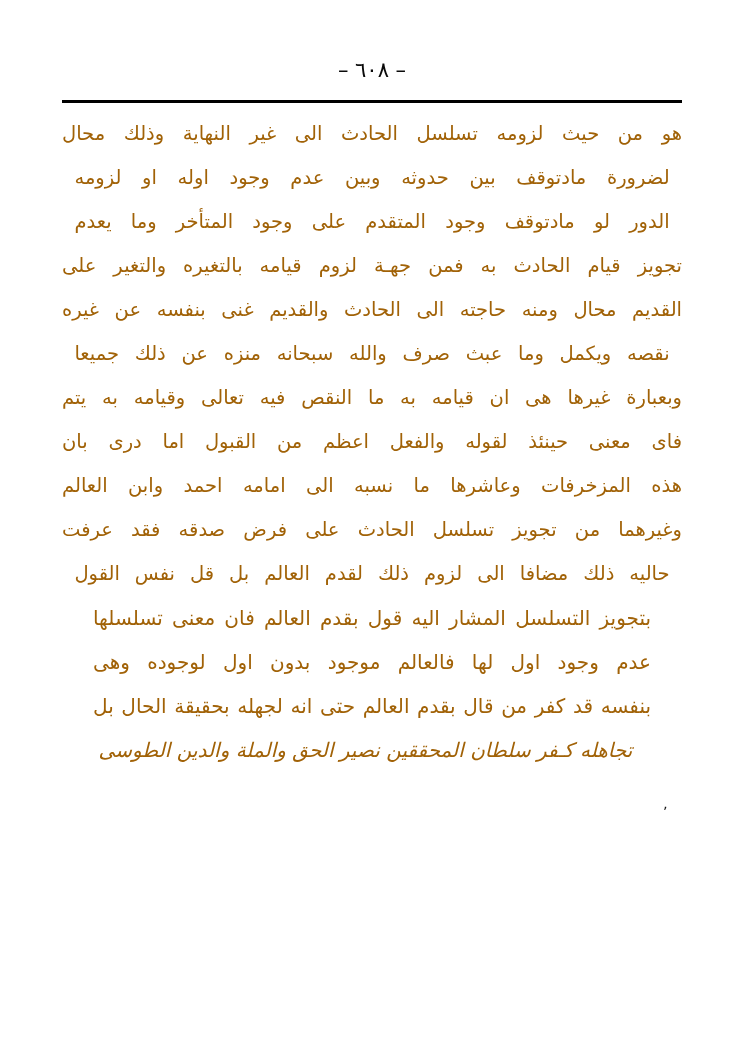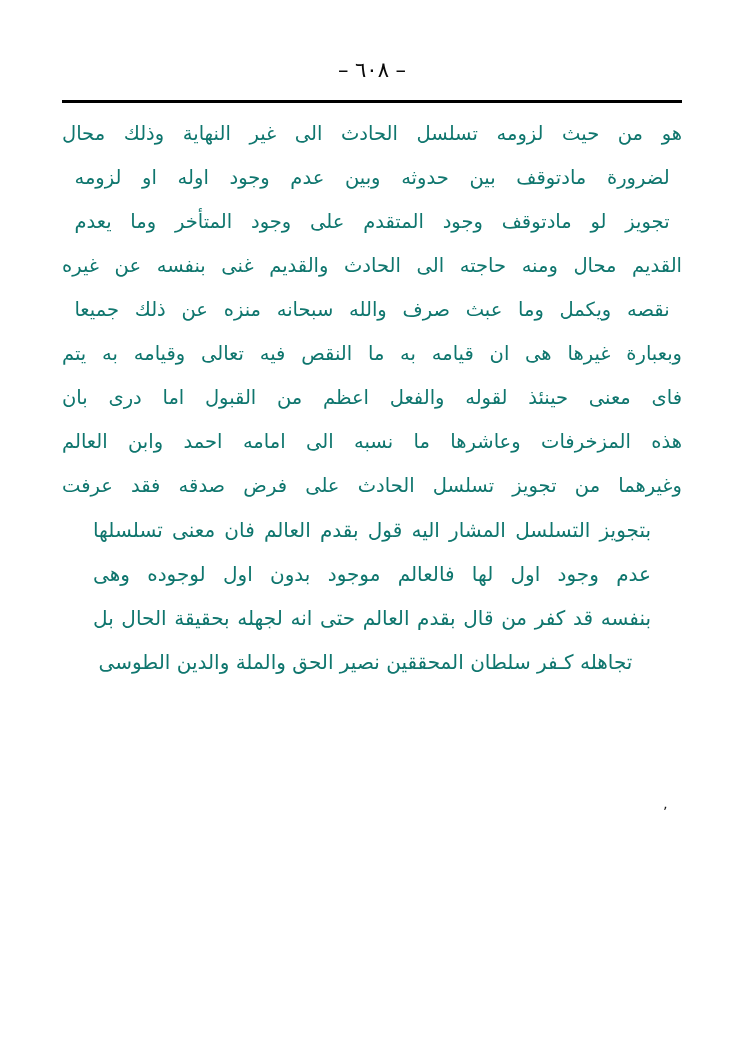--- a/index.html
+++ b/index.html
@@ -47,37 +47,37 @@
   .body-text {
     position: absolute;
     top: 112px;
     left: 62px;
     width: 620px;
     height: 900px;
     direction: rtl;
     text-align: justify;
     text-align-last: justify;
     font-family: "DejaVu Sans", sans-serif;
-    color: #0f766e;
+    color: #a16207;
   }
   .line {
     display: block;
     width: 100%;
     direction: rtl;
     text-align: justify;
     text-align-last: justify;
     white-space: nowrap;
     font-size: 19.5px;
     line-height: 44px;
     letter-spacing: 0px;
   }
   
   .line.indent-sm { width: 96%; margin-right: 2%; }
   .line.indent-md { width: 90%; margin-right: 5%; }
-  .line.indent-lg { width: 84%; margin-right: 8%; }
+  .line.indent-lg { width: 84%; margin-right: 8%; font-style: italic; }
   .line.tight { font-size: 20px; }
   .margin-mark {
     position: absolute;
     top: 806px;
     left: 663px;
     width: 10px;
     height: 12px;
     color: #111;
     font-size: 14px;
     line-height: 12px;
@@ -90,27 +90,29 @@
 
   <div class="page-header">
     <span class="page-number">– ٦٠٨ –</span>
   </div>
 
   <div class="rule"></div>
 
   <div class="body-text">
     <span class="line">هو من حيث لزومه تسلسل الحادث الى غير النهاية وذلك محال</span>
     <span class="line indent-sm">لضرورة مادتوقف بين حدوثه وبين عدم وجود اوله او لزومه</span>
-    <span class="line indent-sm">تجويز لو مادتوقف وجود المتقدم على وجود المتأخر وما يعدم</span>
+    <span class="line indent-sm">الدور لو مادتوقف وجود المتقدم على وجود المتأخر وما يعدم</span>
+    <span class="line">تجويز قيام الحادث به فمن جهـة لزوم قيامه بالتغيره والتغير على</span>
     <span class="line">القديم محال ومنه حاجته الى الحادث والقديم غنى بنفسه عن غيره</span>
     <span class="line indent-sm">نقصه ويكمل وما عبث صرف والله سبحانه منزه عن ذلك جميعا</span>
     <span class="line">وبعبارة غيرها هى ان قيامه به ما النقص فيه تعالى وقيامه به يتم</span>
     <span class="line">فاى معنى حينئذ لقوله والفعل اعظم من القبول اما درى بان</span>
     <span class="line">هذه المزخرفات وعاشرها ما نسبه الى امامه احمد وابن العالم</span>
     <span class="line">وغيرهما من تجويز تسلسل الحادث على فرض صدقه فقد عرفت</span>
+    <span class="line indent-sm">حاليه ذلك مضافا الى لزوم ذلك لقدم العالم بل قل نفس القول</span>
     <span class="line indent-md tight">بتجويز التسلسل المشار اليه قول بقدم العالم فان معنى تسلسلها</span>
     <span class="line indent-md tight">عدم وجود اول لها فالعالم موجود بدون اول لوجوده وهى</span>
     <span class="line indent-md tight">بنفسه قد كفر من قال بقدم العالم حتى انه لجهله بحقيقة الحال بل</span>
     <span class="line indent-lg tight">تجاهله كـفر سلطان المحققين نصير الحق والملة والدين الطوسى</span>
   </div>
 
   <div class="margin-mark">ʼ</div>
 
 </div>
 

